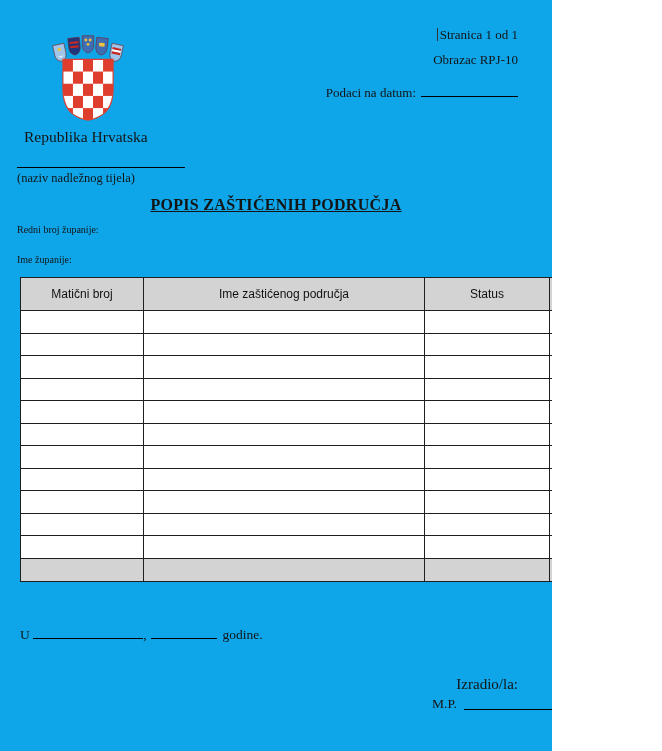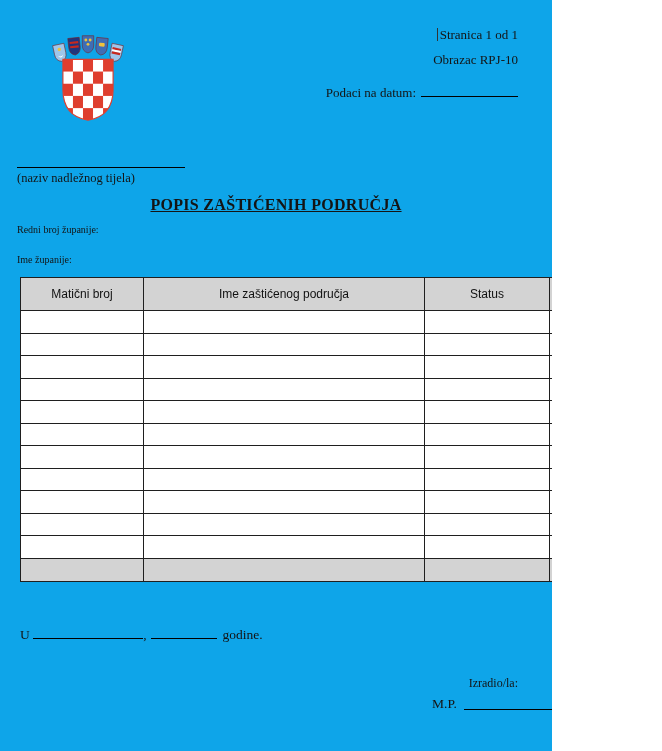--- a/index.html
+++ b/index.html
@@ -52,21 +52,21 @@
   }
   table.form-table td { height: 22.5px; background: #ffffff; }
   table.form-table tr.summary-row td { height: 23px; }
 
   
   .closing { left: 20px; top: 626px; font-size: 13.5px; white-space: nowrap; }
   .place-blank { width: 110px; }
   .year-blank { width: 66px; margin-left: 4px; }
   .closing .suffix { margin-left: 6px; }
 
-  .prepared-by { right: 34px; top: 676px; font-size: 12px; }
+  .prepared-by { right: 34px; top: 676px; font-size: 15px; }
   .stamp { left: 432px; top: 696px; font-size: 13.5px; }
   .sign-line { left: 464px; top: 709px; width: 163px; border-top: 1.2px solid #000; height: 0; }
 </style>
 </head>
 <body>
 
 <div class="page">
 
   <div class="tr-line tr-line1"><span class="cursor-bar"></span><span>Stranica 1 od 1</span></div>
   <div class="tr-line tr-line2">Obrazac RPJ-10</div>
@@ -122,20 +122,21 @@
         <rect x="29" y="85" width="14" height="17"></rect>
           <rect x="57" y="85" width="14" height="17"></rect>
         <rect x="15" y="102" width="14" height="18"></rect>
           <rect x="43" y="102" width="14" height="18"></rect>
           <rect x="71" y="102" width="14" height="18"></rect>
       </g>
     </g>
     <path d="M15,34 H85 V76 Q85,113 50,119 Q15,113 15,76 Z" fill="none" stroke="#df3e2e" stroke-width="1.6"></path>
   </svg>
 
+  <div class="abs country">Republika Hrvatska</div>
 
   <div class="abs naziv-line"></div>
   <div class="abs naziv-caption">(naziv nadležnog tijela)</div>
 
   <div class="abs doc-title">POPIS ZAŠTIĆENIH PODRUČJA</div>
 
   <div class="abs field-label county-number">Redni broj županije:</div>
   <div class="abs field-label county-name">Ime županije:</div>
 
   <div class="abs closing"><span>U</span>

